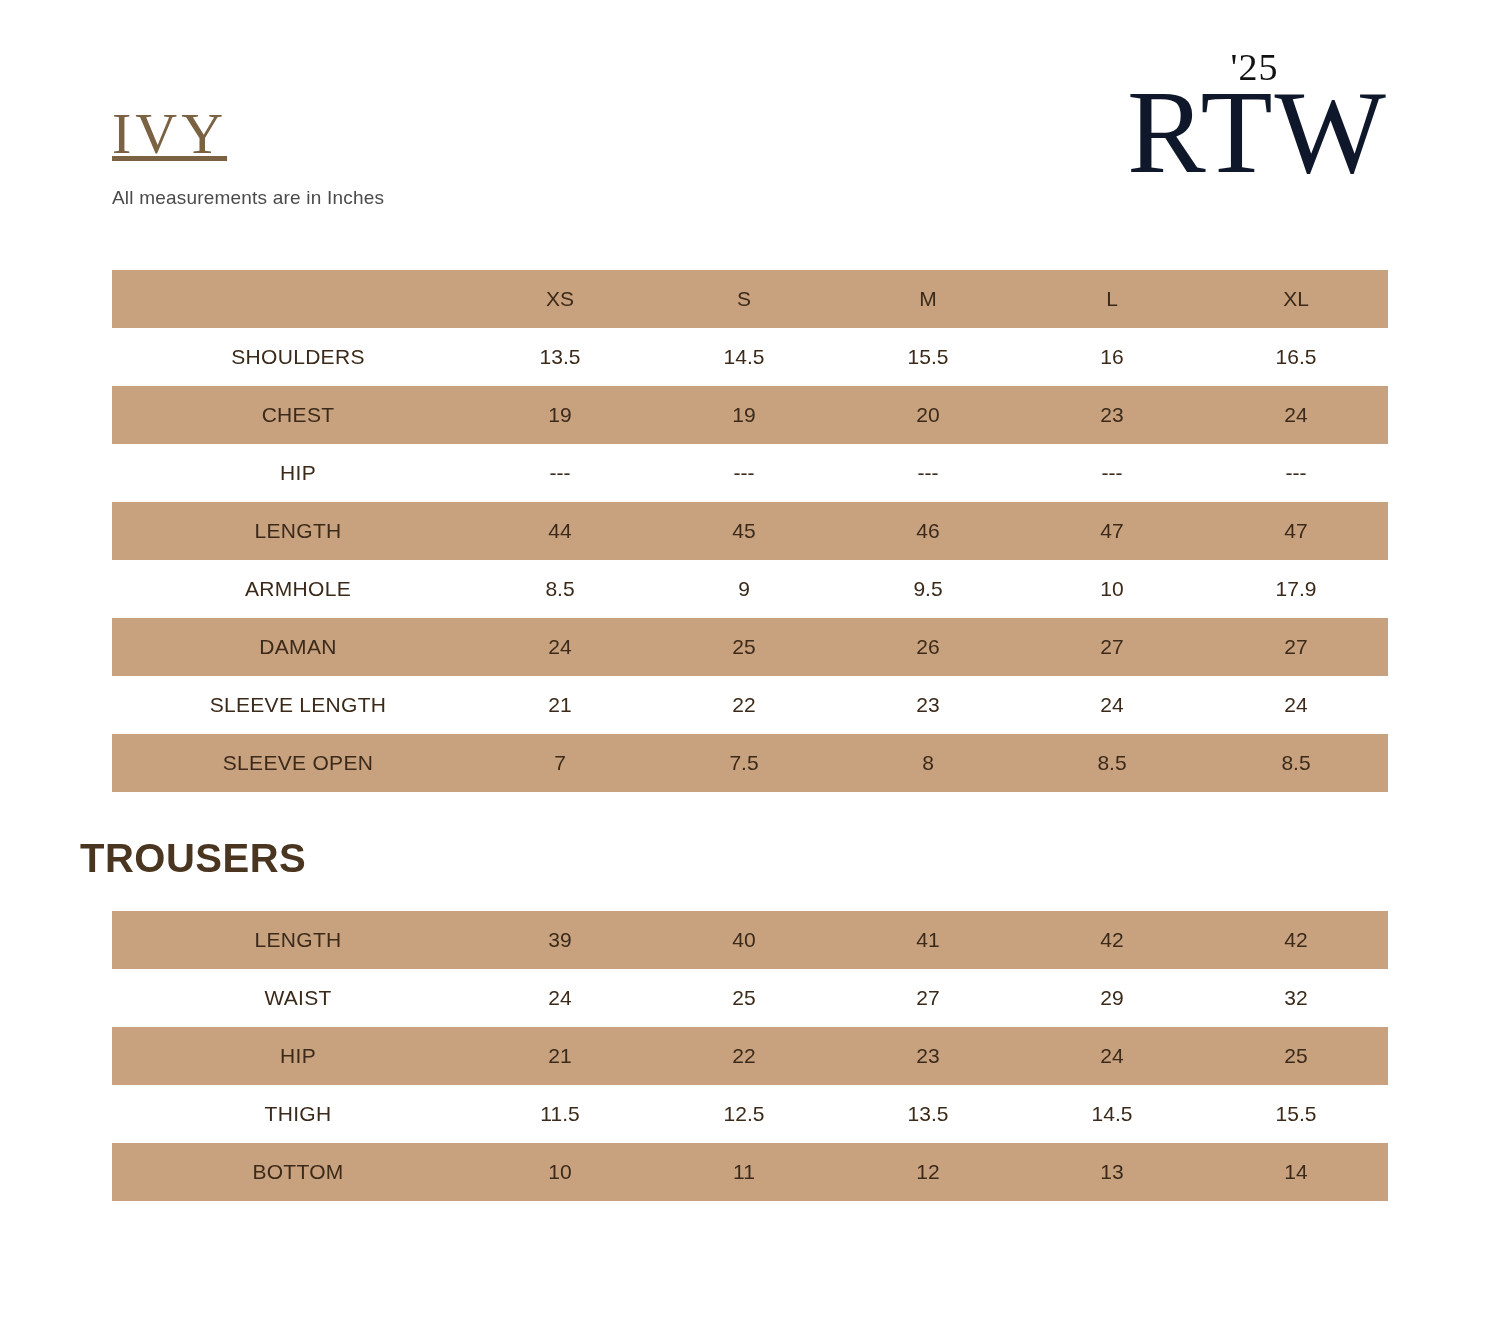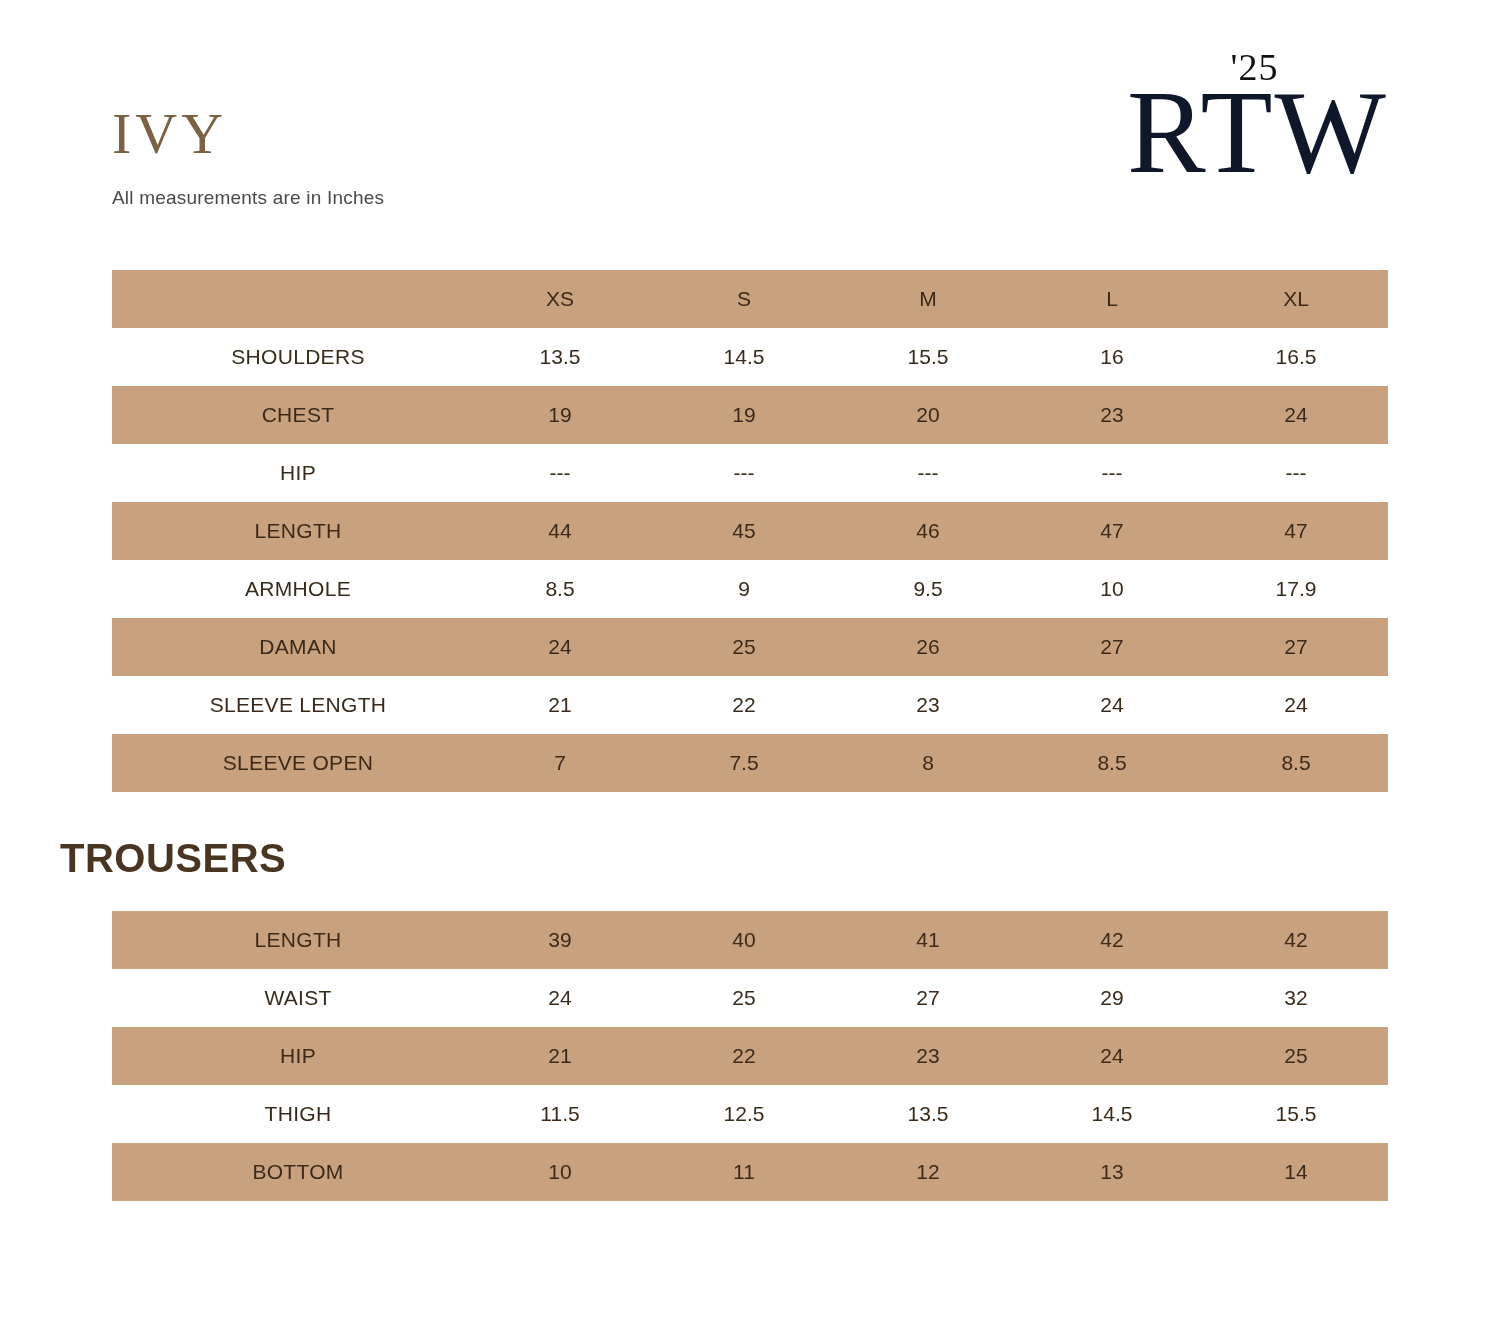--- a/index.html
+++ b/index.html
@@ -26,20 +26,21 @@
     left: 112px;
     top: 105px;
   }
   .brand-name {
     font-family: "Liberation Serif", serif;
     font-size: 58px;
     letter-spacing: 4px;
     color: #7a6242;
     line-height: 1;
     font-weight: 400;
+    text-decoration: underline;
   }
   .brand-sub {
     margin-top: 24px;
     font-size: 19px;
     color: #4a4a4a;
     letter-spacing: 0.2px;
   }
   .rtw-block {
     position: absolute;
     right: 112px;
@@ -88,21 +89,21 @@
     width: 340px;
     letter-spacing: 0.3px;
   }
   tr.shade td { background: #c8a27f; }
   tr.plain td { background: #ffffff; }
   thead tr th { background: #c8a27f; }
   thead tr th.label-cell { background: #c8a27f; }
 
   
   .section-title {
-    margin: 44px 0 30px 60px;
+    margin: 44px 0 30px 80px;
     font-size: 40px;
     font-weight: bold;
     color: #4a3520;
     letter-spacing: 0.5px;
   }
 </style>
 </head>
 <body>
 
 <div class="header">

